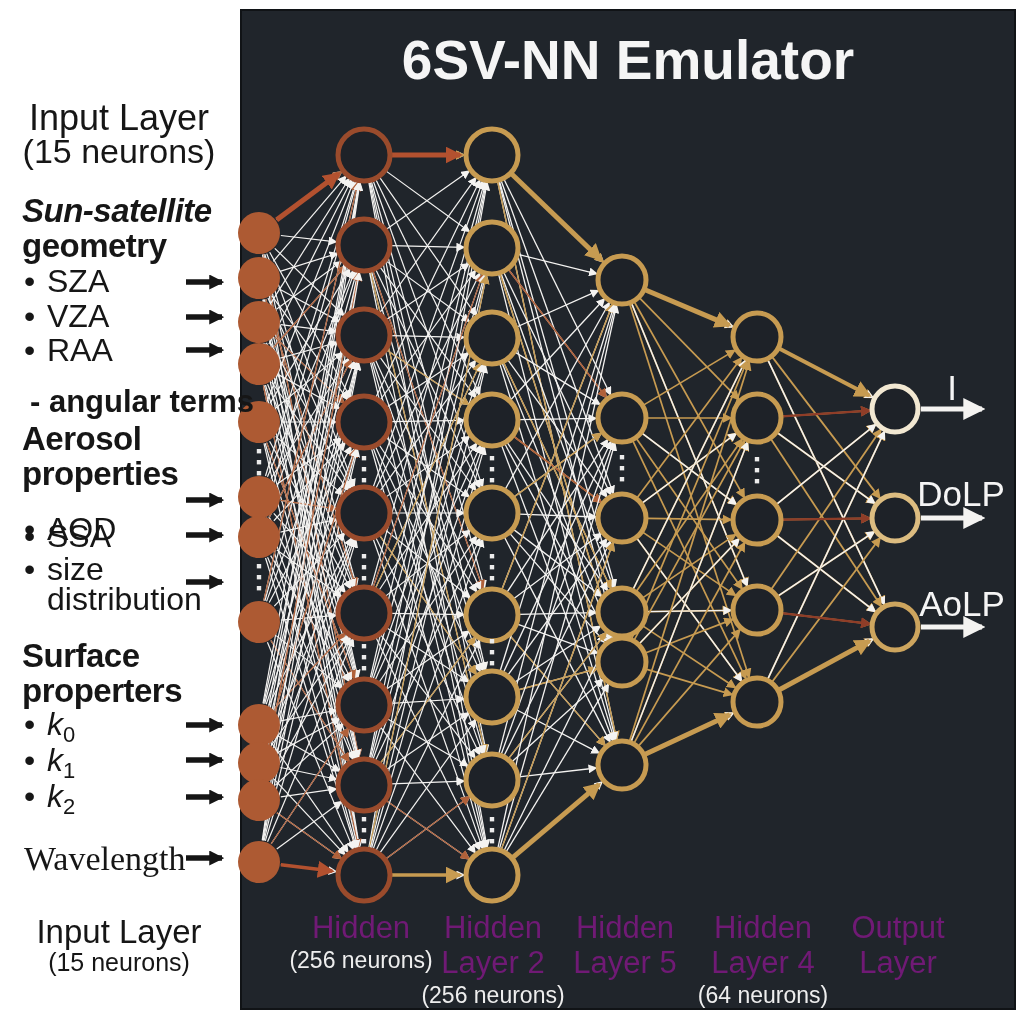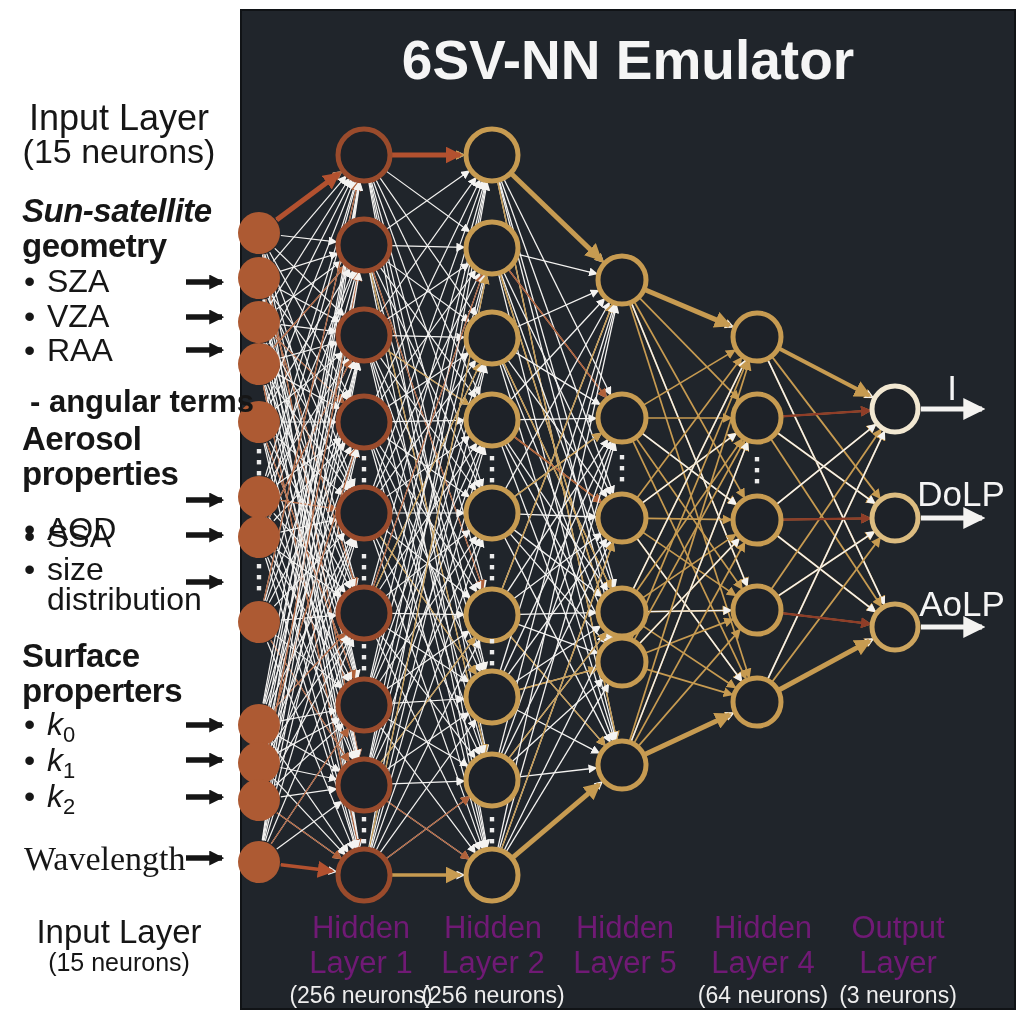--- a/index.html
+++ b/index.html
@@ -551,41 +551,39 @@
     </div>
 
   <div class="txt lp lp-wave" style="left: 24px; top: 840px; font-family: Liberation Serif, serif;" id="wave-label">Wavelength</div>
 
   <div class="txt lp lp-bot1 center238" style="top:913px">Input Layer</div>
   <div class="txt lp lp-bot2 center238" style="top:948px">(15 neurons)</div>
 
   <div id="layer-captions">
       <div class="cap" style="left: 361px; top: 910px;">
         <div class="c1">Hidden</div>
-        <div class="c2">Layer 1</div>
         <div class="c3">(256 neurons)</div>
       </div>
       <div class="cap" style="left: 493px; top: 910px;">
         <div class="c1">Hidden</div>
         <div class="c2">Layer 2</div>
         <div class="c3">(256 neurons)</div>
       </div>
       <div class="cap" style="left: 625px; top: 910px;">
         <div class="c1">Hidden</div>
         <div class="c2">Layer 5</div>
       </div>
       <div class="cap" style="left: 763px; top: 910px;">
         <div class="c1">Hidden</div>
         <div class="c2">Layer 4</div>
         <div class="c3">(64 neurons)</div>
       </div>
       <div class="cap" style="left: 898px; top: 910px;">
         <div class="c1">Output</div>
         <div class="c2">Layer</div>
-        <div class="c3">(3 neurons)</div>
       </div>
     </div>
 
   <div id="output-labels">
       <div class="txt dp out-label" style="left: 952px; top: 368px;">I</div>
       <div class="txt dp out-label" style="left: 961px; top: 474px;">DoLP</div>
       <div class="txt dp out-label" style="left: 962px; top: 584px;">AoLP</div>
     </div>
 </div>
 

